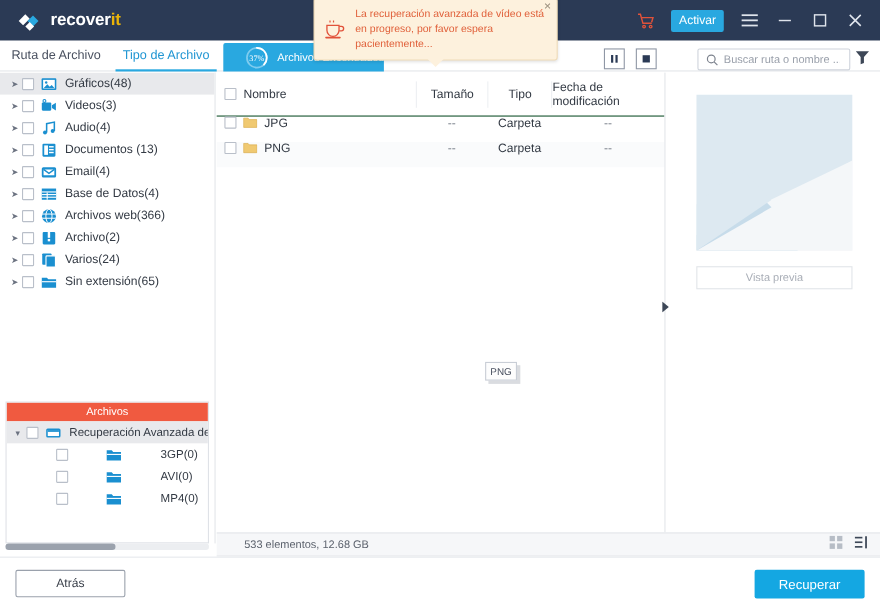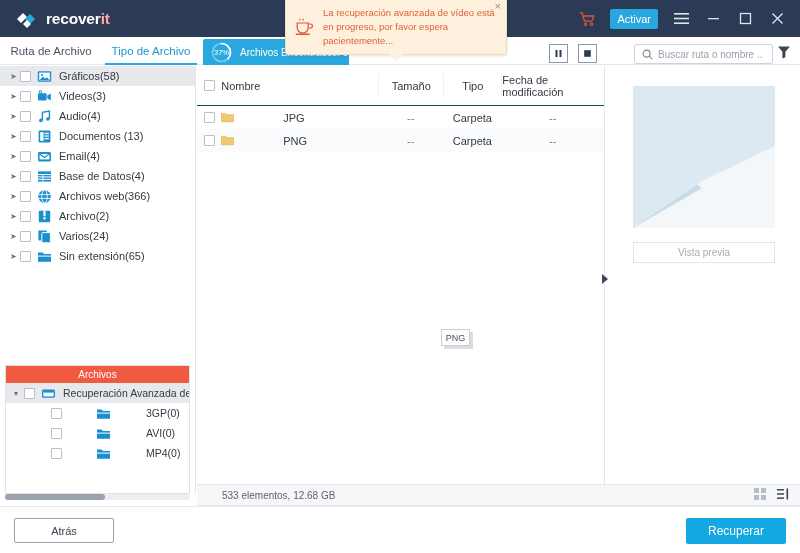--- a/index.html
+++ b/index.html
@@ -12,21 +12,21 @@
   .app { position: relative; width: 800px; height: 553px; background: #fff; }
 
   
   .titlebar {
     position: absolute; left: 0; top: 0; width: 800px; height: 37px;
     background: #2b3a55; display: flex; align-items: center;
   }
   .logo-wrap { display: flex; align-items: center; margin-left: 14px; }
   .logo-mark { width: 24px; height: 24px; position: relative; margin-right: 8px; }
   .logo-text { font-size: 15.5px; font-weight: bold; letter-spacing: -0.2px; color: #ffffff; }
-  .logo-text .accent { color: #fca5a5; }
+  .logo-text .accent { color: #eab308; }
   .tb-right { margin-left: auto; display: flex; align-items: center; gap: 14px; margin-right: 14px; }
   .cart-icon { width: 18px; height: 18px; display: block; }
   .activate-btn {
     background: #29a8e0; color: #fff; border: none; font-size: 11px;
     padding: 4px 7px; border-radius: 2px; cursor: pointer;
     font-family: "Liberation Sans", sans-serif;
   }
   .win-btn {
     width: 18px; height: 18px; display: flex; align-items: center; justify-content: center;
     color: #dfe4ec; cursor: pointer;
@@ -64,21 +64,21 @@
   .tab.t2 { left: 105px; width: 92px; color: #2196d3; }
   .tab.t2::after {
     content: ""; position: absolute; left: 0; bottom: 0; width: 92px; height: 2px; background: #29a8e0;
   }
 
   
   .progress-bar-strip {
     position: absolute; left: 203px; top: 39px; width: 146px; height: 26px;
     background: #29a8e0; border-radius: 2px 2px 0 0; display: flex; align-items: center; z-index: 20;
   }
-  .ring { width: 21px; height: 21px; margin-left: 8px; position: relative; flex: 0 0 21px; }
+  .ring { width: 21px; height: 21px; margin-left: 20px; position: relative; flex: 0 0 21px; font-family: Liberation Serif, serif; }
   .ring-label {
     position: absolute; inset: 0; display: flex; align-items: center; justify-content: center;
     font-size: 7.5px; color: #ffffff;
   }
   .found-text { font-size: 10px; color: #fff; margin-left: 8px; white-space: nowrap; }
 
   
   .ctrl-btn {
     position: absolute; top: 44px; width: 19px; height: 19px; border: 1px solid #8f97a5;
     background: #fff; display: flex; align-items: center; justify-content: center; cursor: pointer;
@@ -148,21 +148,21 @@
     font-size: 11px; color: #333a44;
   }
   .th { display: flex; align-items: center; height: 24px; }
   .th.c-check { width: 26px; justify-content: center; }
   .th.c-name { width: 168px; }
   .th.c-size { width: 70px; justify-content: center; border-left: 1px solid #edeff2; }
   .th.c-type { width: 62px; justify-content: center; border-left: 1px solid #edeff2; }
   .th.c-date { width: 110px; justify-content: center; border-left: 1px solid #edeff2; }
   .trow { display: flex; align-items: center; height: 23px; font-size: 11px; color: #333a44; cursor: pointer; }
   .trow.alt { background: #fafbfc; }
-  .td { display: flex; align-items: center; height: 23px; gap: 43px; }
+  .td { display: flex; height: 23px; }
   .td.c-check { width: 26px; justify-content: center; }
   .td.c-name { width: 168px; }
   .td.c-size { width: 70px; justify-content: center; color: #7a818c; }
   .td.c-type { width: 62px; justify-content: center; }
   .td.c-date { width: 110px; justify-content: center; color: #7a818c; }
   .folder-ico { width: 13px; height: 11px; flex: 0 0 13px; margin-right: 6px; }
 
   .drag-ghost {
     position: absolute; left: 441px; top: 329px; width: 29px; height: 17px;
     background: #fdfdfd; border: 1px solid #c9ced6; font-size: 9px; color: #4a5160;
@@ -329,21 +329,21 @@
       <span class="chev">➤</span>
       <span class="cb"></span>
       <span class="ico">
         <svg width="15" height="15" viewBox="0 0 15 15">
           <rect x="0.8" y="2.2" width="13.4" height="10.6" rx="1" fill="#1a8fd0"></rect>
           <rect x="2.2" y="3.6" width="10.6" height="7.8" fill="#ffffff"></rect>
           <circle cx="5" cy="6" r="1.1" fill="#1a8fd0"></circle>
           <path d="M2.8 11 L6 7.6 L8.2 9.8 L10 8.2 L12.4 11 z" fill="#1a8fd0"></path>
         </svg>
       </span>
-      <span class="tree-label">Gráficos(58)</span>
+      <span class="tree-label">Gráficos(48)</span>
     </div>
 
     <div class="tree-item">
       <span class="chev">➤</span>
       <span class="cb"></span>
       <span class="ico">
         <svg width="15" height="15" viewBox="0 0 15 15">
           <rect x="1" y="4.2" width="8.6" height="7.4" rx="1" fill="#1a8fd0"></rect>
           <polygon points="10.2,6.6 13.8,4.4 13.8,11.4 10.2,9.2" fill="#1a8fd0"></polygon>
           <circle cx="3.4" cy="2.8" r="1.3" fill="none" stroke="#1a8fd0" stroke-width="1"></circle>

